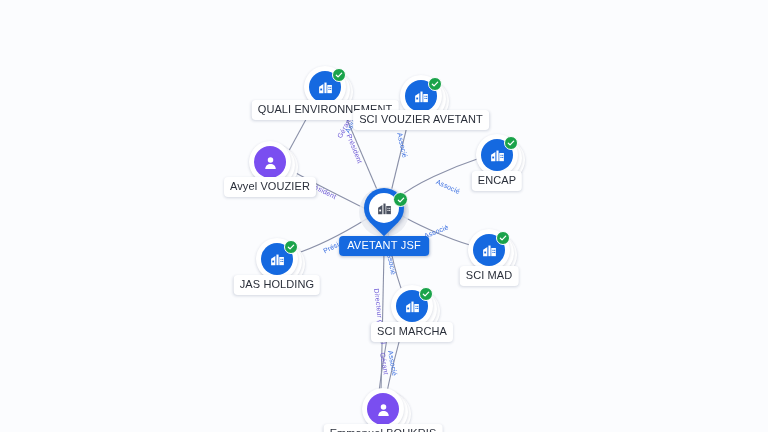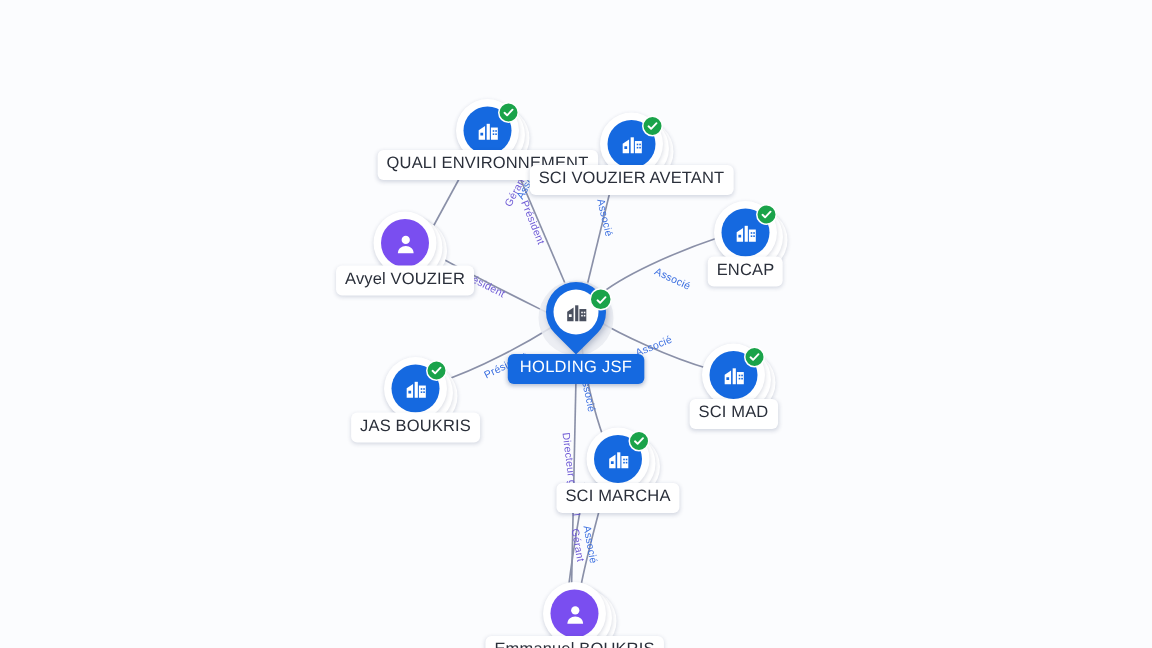--- a/index.html
+++ b/index.html
@@ -337,21 +337,21 @@
             <rect x="18.6" y="14" width="1.5" height="1.5" fill="#1569e0"></rect>
             <path d="M4.6 13.5 h2.6 v2.6 h-2.6 z" fill="#1569e0"></path>
           </svg>
         </div>
         <div class="check">
           <svg width="8" height="8" viewBox="0 0 12 12">
             <path d="M2 6.3 L4.6 8.8 L10 3.2" stroke="#ffffff" stroke-width="1.9" fill="none" stroke-linecap="round" stroke-linejoin="round"></path>
           </svg>
         </div>
       </div>
-      <div class="label" style="left: 277px; top: 275px;">JAS BOUKRIS</div>
+      <div class="label" style="left: 277px; top: 275px;">JAS HOLDING</div>
       <div class="node" style="left: 270px; top: 162px;">
         <div class="stack">
           <i class="s3"></i>
           <i class="s2"></i>
           <i class="s1"></i>
         </div>
         <div class="disc person" style="background: rgb(122, 78, 240);">
           <svg width="17" height="17" viewBox="0 0 24 24">
             <circle cx="12" cy="8.4" r="3.9" fill="#ffffff"></circle>
             <path d="M4.6 21 c0-4.3 3.3-7 7.4-7 s7.4 2.7 7.4 7 z" fill="#ffffff"></path>
@@ -388,16 +388,16 @@
               <path d="M4.6 13.5 h2.6 v2.6 h-2.6 z" fill="#ffffff"></path>
             </svg>
           </div>
         </div>
         <div class="pin-check">
           <svg width="8" height="8" viewBox="0 0 12 12">
             <path d="M2 6.3 L4.6 8.8 L10 3.2" stroke="#ffffff" stroke-width="1.9" fill="none" stroke-linecap="round" stroke-linejoin="round"></path>
           </svg>
         </div>
       </div>
-      <div class="label-primary" style="left: 384px; top: 236px; background: rgb(21, 105, 224); color: rgb(255, 255, 255);">HOLDING JSF</div>
+      <div class="label-primary" style="left: 384px; top: 236px; background: rgb(21, 105, 224); color: rgb(255, 255, 255);">AVETANT JSF</div>
     </div>
 
 </div>
 
 </body></html>

